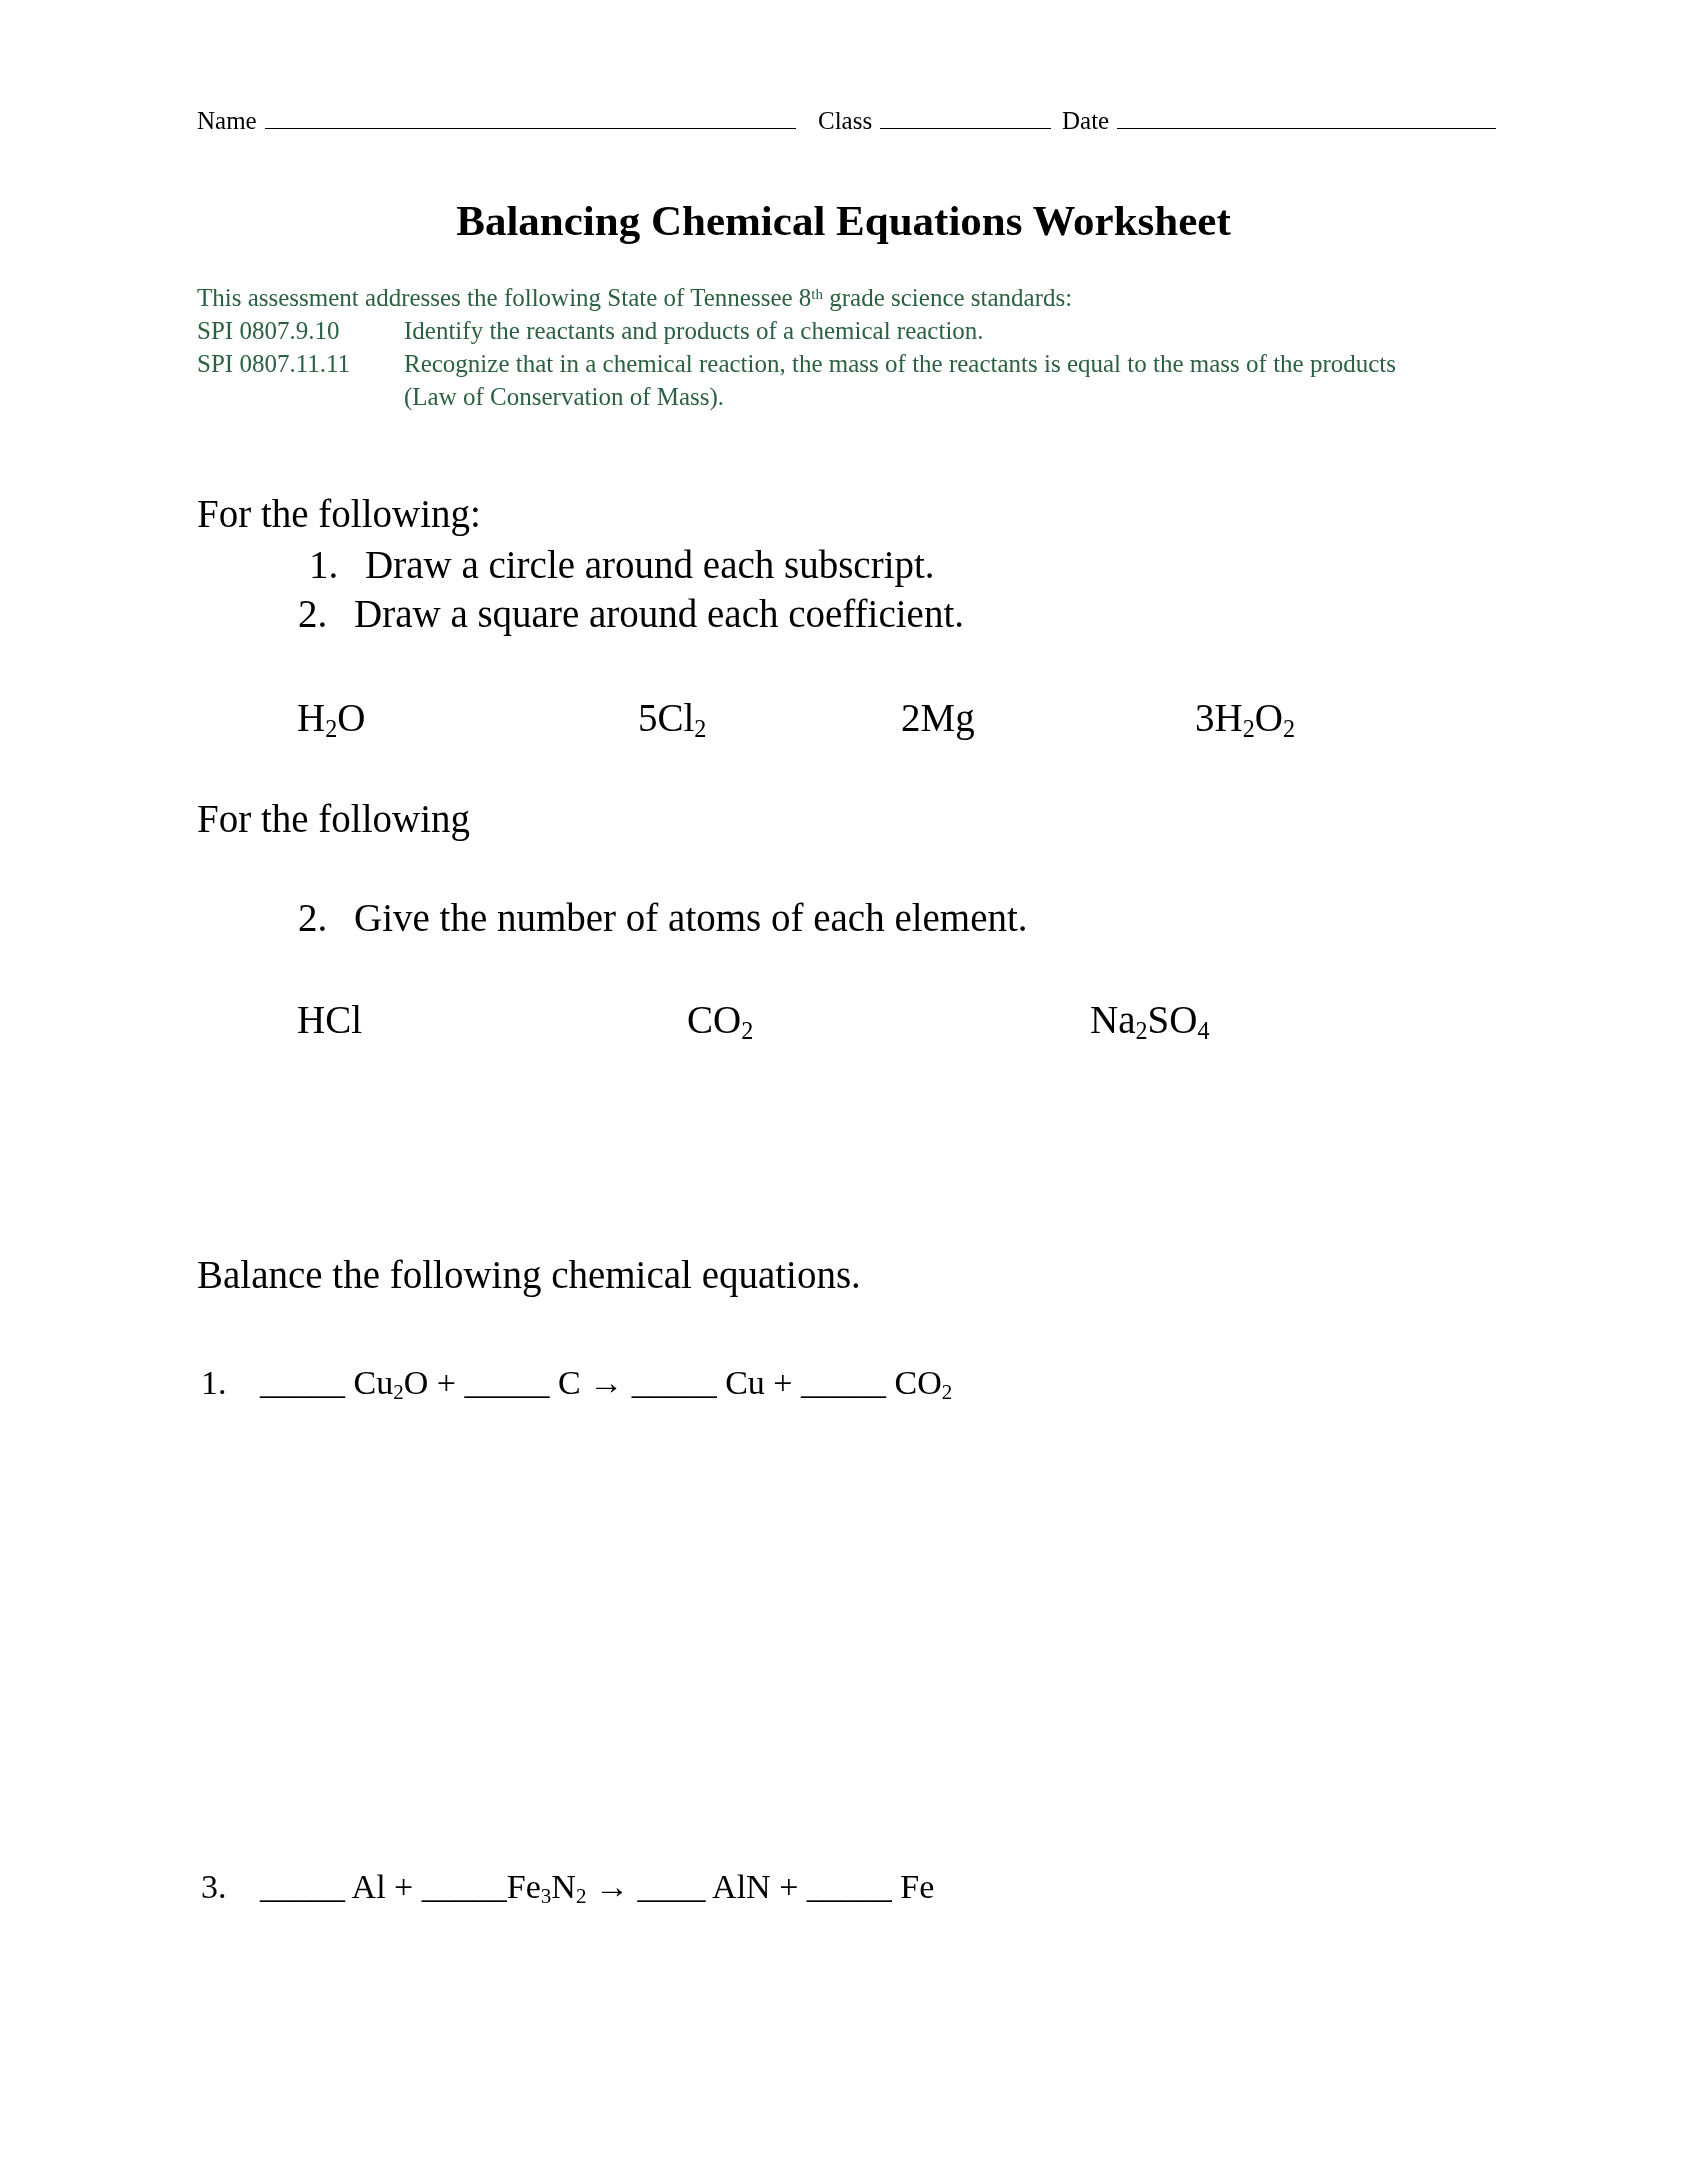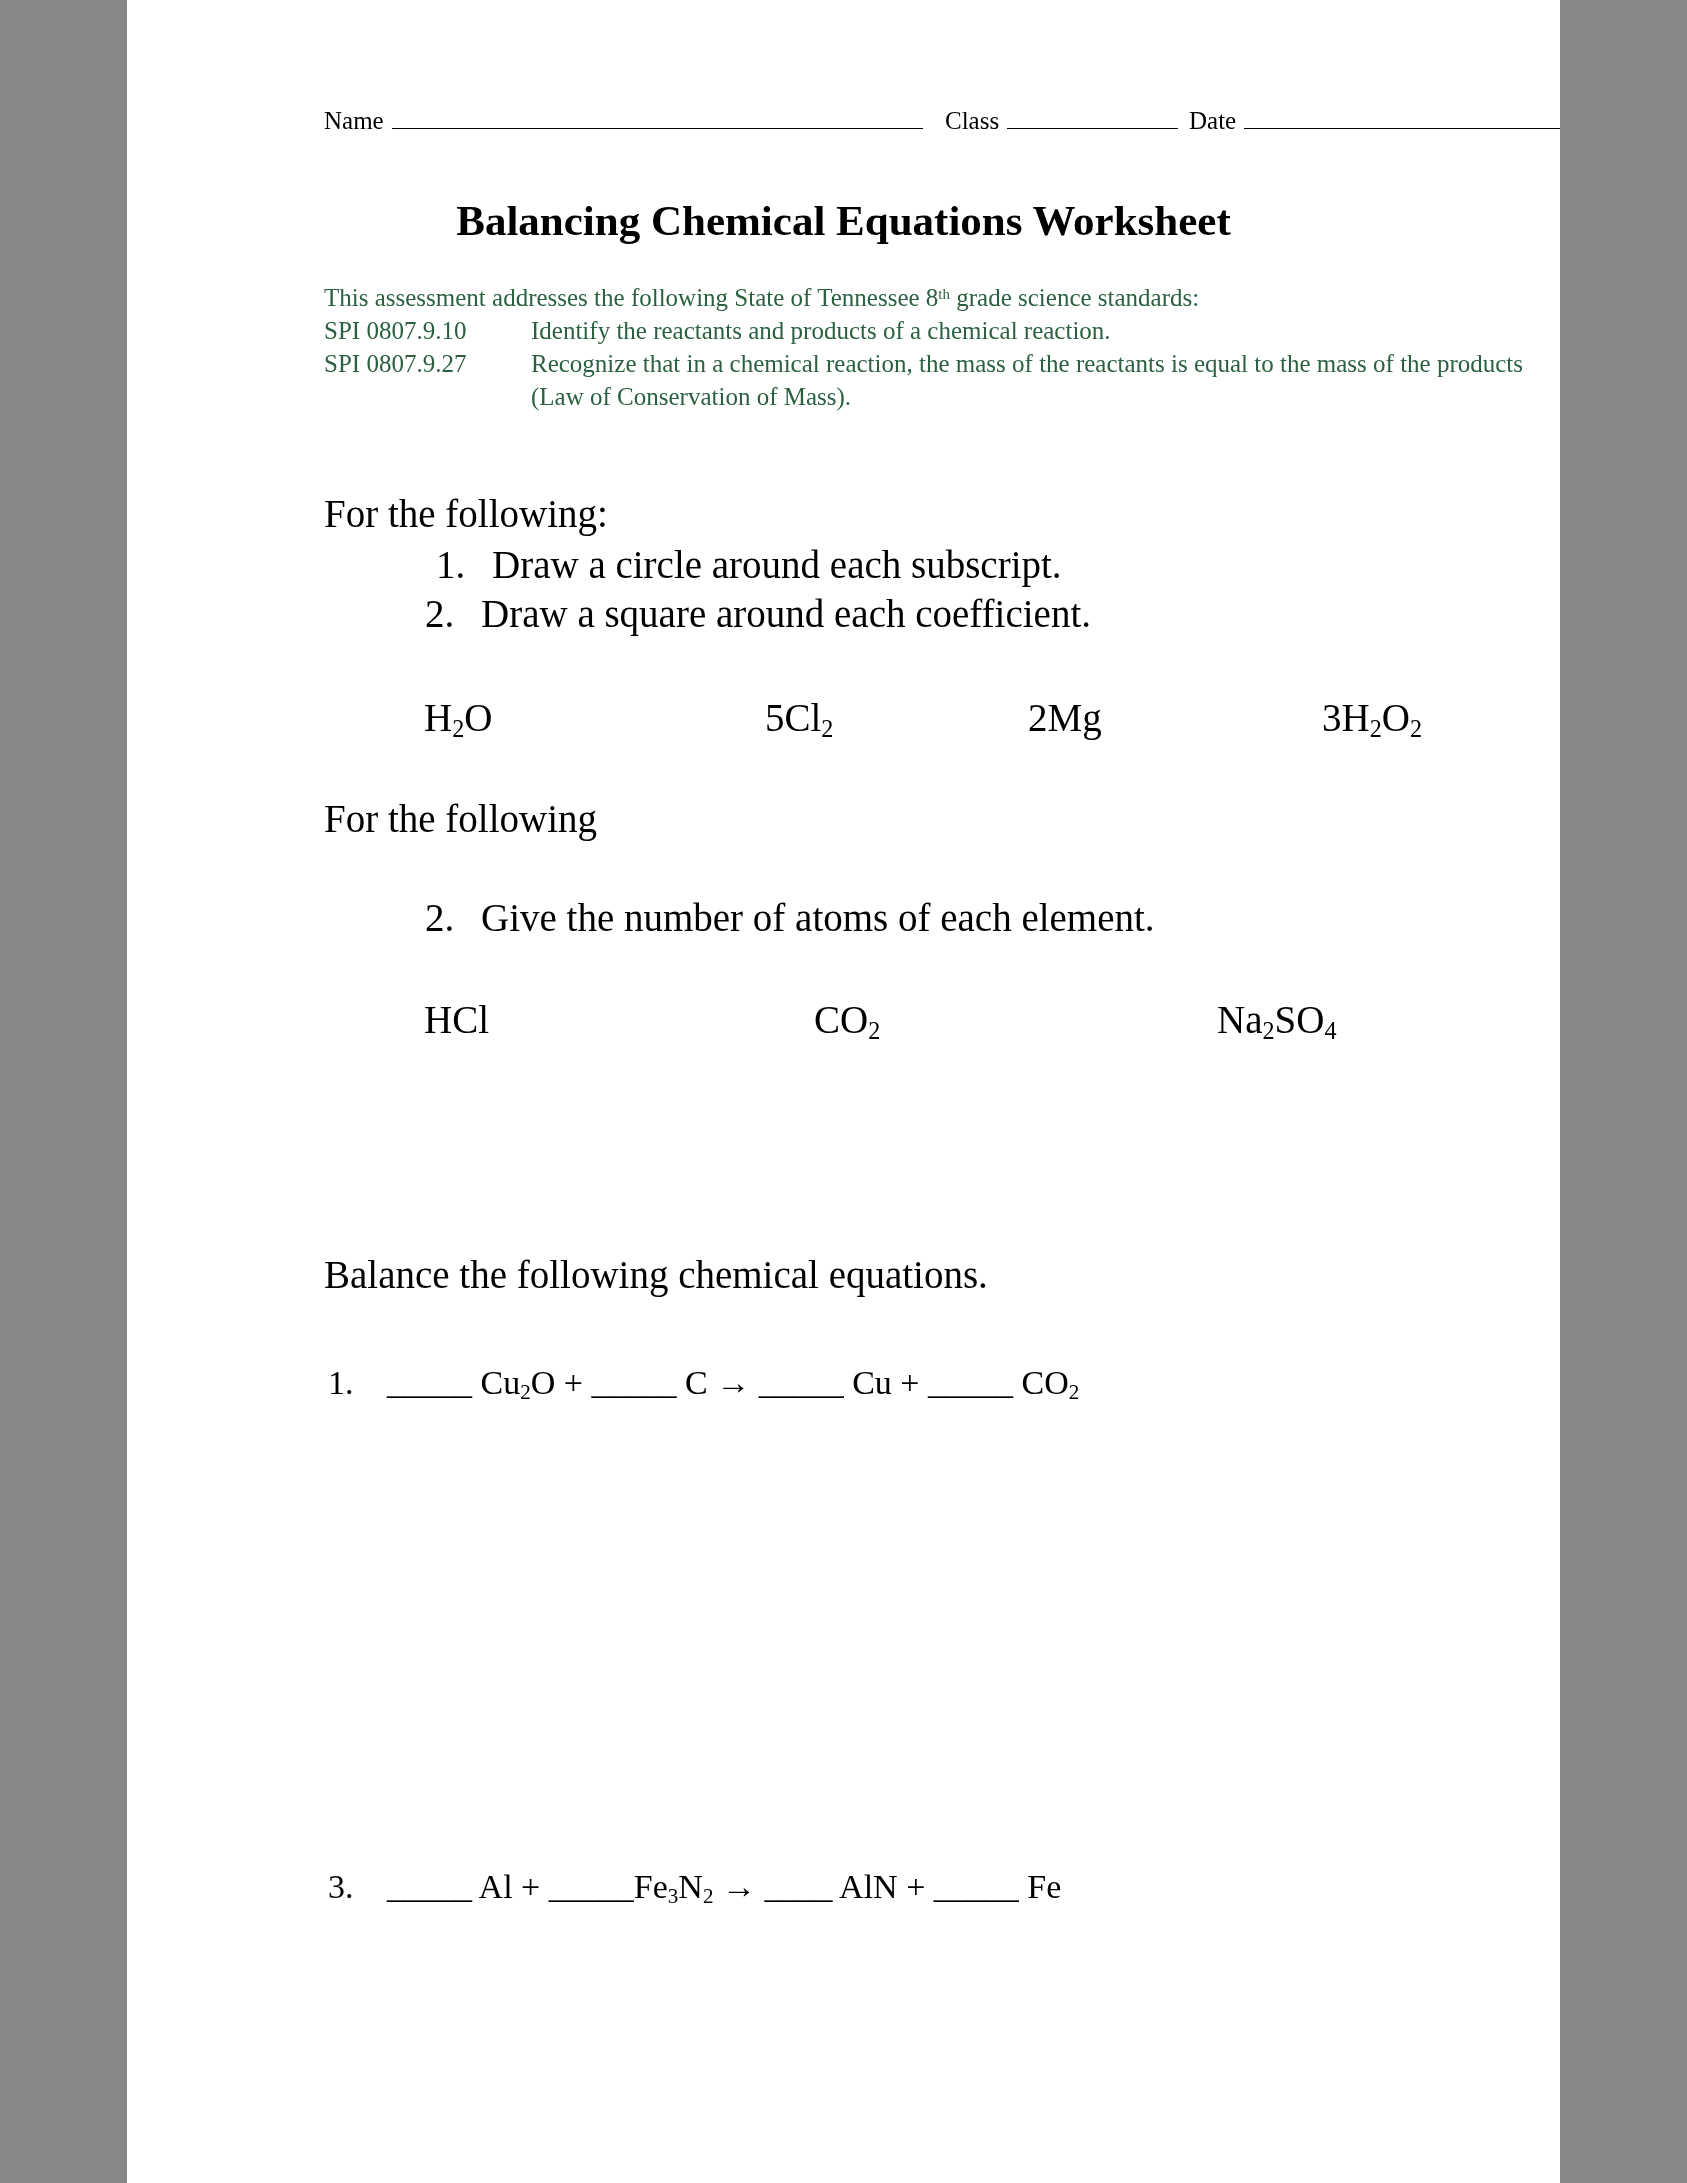--- a/index.html
+++ b/index.html
@@ -5,21 +5,21 @@
   :root{
     --green:#2b6140;
     --ink:#000000;
     --paper:#ffffff;
   }
   *{margin:0;padding:0;box-sizing:border-box;}
   html,body{background:#888;}
   body{font-family:"Liberation Serif","DejaVu Serif",serif;color:var(--ink);}
   .page{
     position:relative;
-    width:1433px;height:2184px;
+    width:1687px;height:2184px;
     background:var(--paper);
     margin:0 auto;
     overflow:hidden;
   }
   .abs{position:absolute;}
 
   
   .hdr{top:103px;font-size:25px;white-space:nowrap;}
   .hdr-name{left:197px;}
   .hdr-class{left:818px;}
@@ -99,21 +99,21 @@
 
   <h1 class="abs title">Balancing Chemical Equations Worksheet</h1>
 
   <div class="abs standards">
     <div>This assessment addresses the following State of Tennessee 8<sup>th</sup> grade science standards:</div>
     <div class="std-row">
       <span class="std-code">SPI 0807.9.10</span>
       <span class="std-text">Identify the reactants and products of a chemical reaction.</span>
     </div>
     <div class="std-row">
-      <span class="std-code">SPI 0807.9.27</span>
+      <span class="std-code">SPI 0807.11.11</span>
       <span class="std-text">Recognize that in a chemical reaction, the mass of the reactants is equal to the mass of the products (Law of Conservation of Mass).</span>
     </div>
   </div>
 
   <div class="abs body-line s1-heading">For the following:</div>
   <div class="abs body-line list-item s1-i1">
     <span class="li-num">1.</span><span>Draw a circle around each subscript.</span>
   </div>
   <div class="abs body-line list-item s1-i2">
     <span class="li-num">2.</span><span>Draw a square around each coefficient.</span>

